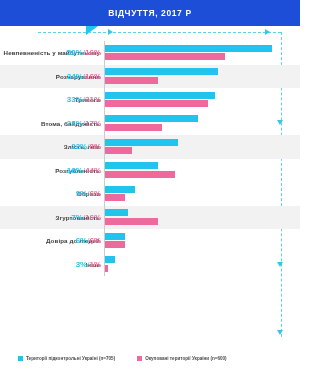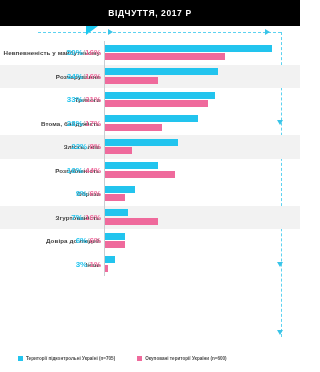--- a/index.html
+++ b/index.html
@@ -7,21 +7,21 @@
     width:300px;height:372px;overflow:hidden;
     background:#ffffff;
     font-family:"Liberation Sans","DejaVu Sans",sans-serif;
     -webkit-font-smoothing:antialiased;
   }
   .infographic{position:relative;width:300px;height:372px;}
 
   
   .header{
     position:absolute;left:0;top:0;width:300px;height:26px;
-    background:#000000;
+    background:#1d4ed8;
   }
   .header-title{
     position:absolute;left:0;top:0;width:300px;
     text-align:center;line-height:26px;
     color:#ffffff;font-size:8.5px;font-weight:bold;letter-spacing:.6px;
     white-space:nowrap;
   }
   .header-tail{
     position:absolute;left:86px;top:26px;
     width:0;height:0;

